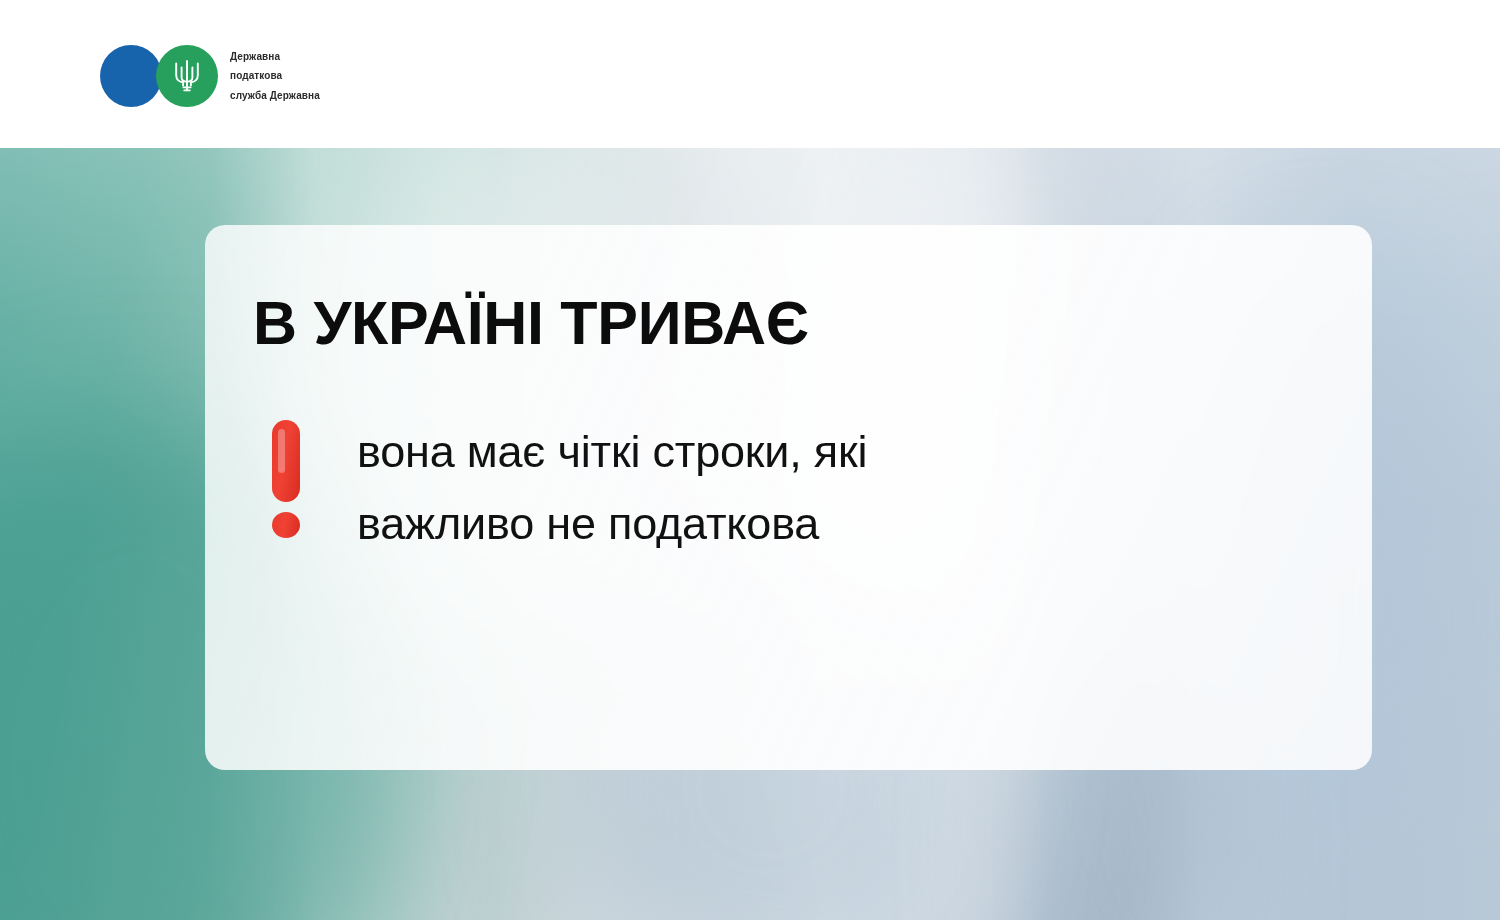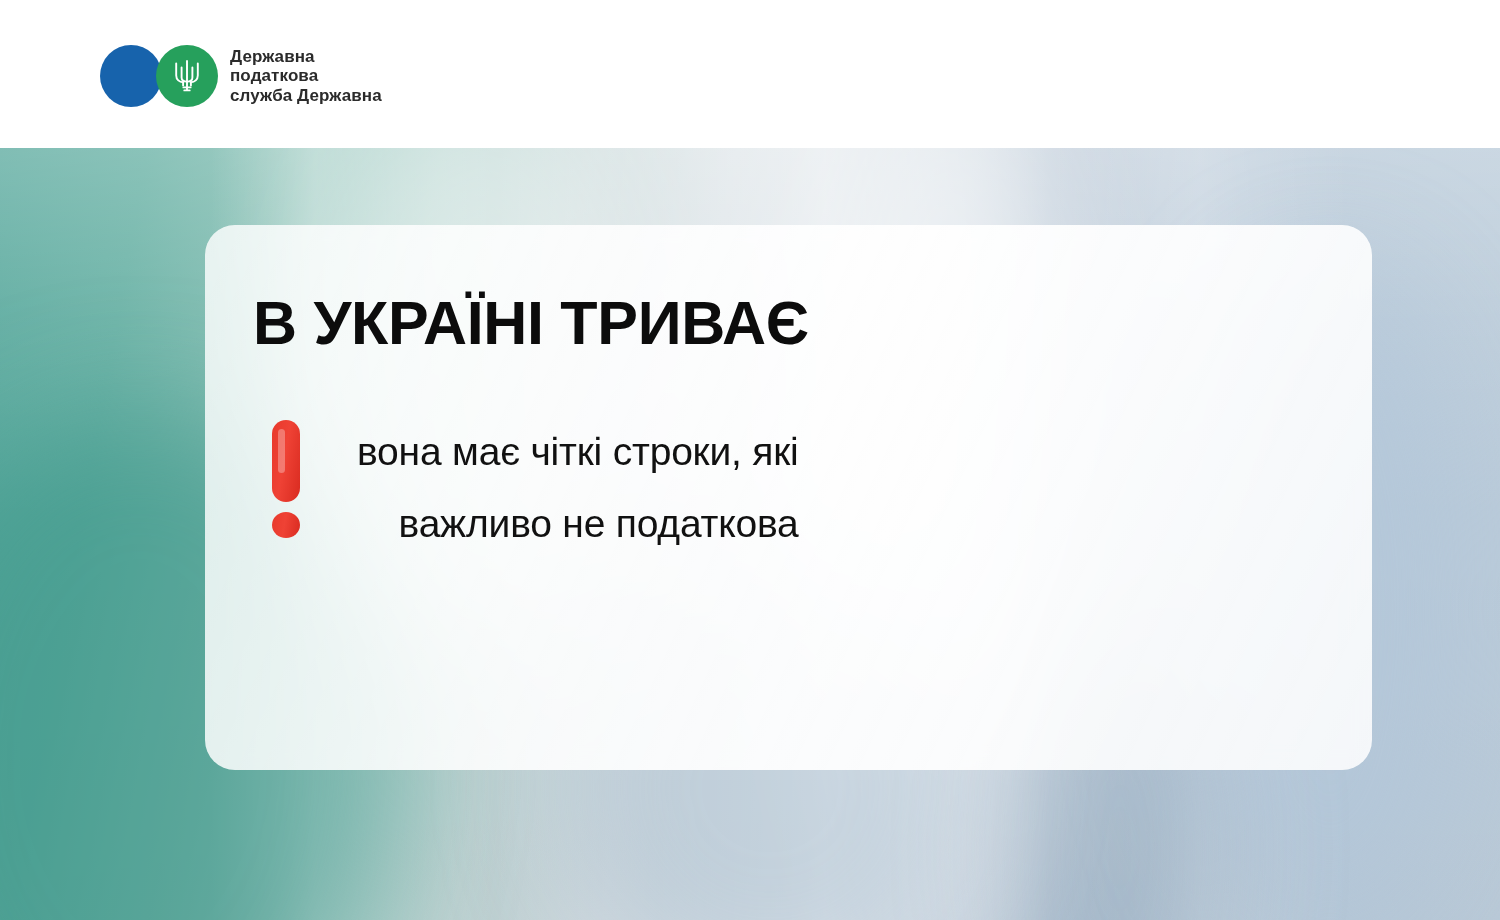--- a/index.html
+++ b/index.html
@@ -63,21 +63,21 @@
     width:62px;
     height:62px;
     display:flex;
     align-items:center;
     justify-content:center;
   }
   .trident svg { display:block; }
 
   .logo-text {
     margin-left:10px;
-    font-size:17px;
+    font-size:10px;
     line-height:19.5px;
     font-weight:bold;
     color:#2b2b2b;
     letter-spacing:0.1px;
     white-space:nowrap;
   }
   .logo-text span { display:block; }
 
   
   .bg-photo {
@@ -135,21 +135,21 @@
   .blob-e { left:560px;  top:430px;  width:420px; height:420px; background:rgba(150,175,198,0.38); }
   .blob-f { left:1020px; top:470px;  width:200px; height:460px; background:rgba(120,145,170,0.30); }
 
   
   .card {
     position:absolute;
     left:205px;
     top:225px;
     width:1167px;
     height:545px;
-    border-radius:30px;
+    border-radius:20px;
     background:linear-gradient(115deg,
         rgba(255,255,255,0.80) 0%,
         rgba(255,255,255,0.88) 35%,
         rgba(255,255,255,0.93) 58%,
         rgba(255,255,255,0.86) 100%);
     backdrop-filter:blur(10px);
     -webkit-backdrop-filter:blur(10px);
     z-index:20;
   }
 
@@ -208,26 +208,25 @@
     left:7px;
     top:92px;
     width:28px;
     height:26px;
     border-radius:50%;
     background:linear-gradient(100deg,#E8392C 0%,#EF4235 45%,#D92B20 100%);
   }
 
   .subtitle-text {
     margin-left:50px;
-    font-size:39px;
+    font-size:45px;
     line-height:72px;
     color:#111111;
     font-weight:normal;
     letter-spacing:-0.2px;
-    text-align:right;
   }
   .subtitle-text .st-line { display:block; white-space:nowrap; }
 </style>
 </head>
 <body>
 
 <div class="stage">
 
   <div class="bg-photo">
     <div class="bg-blob blob-a"></div>

